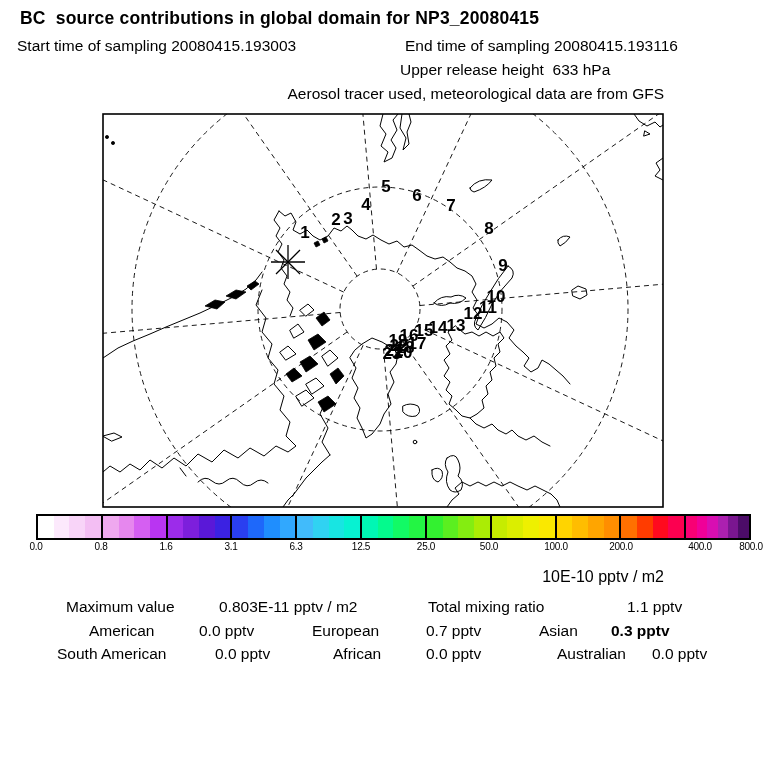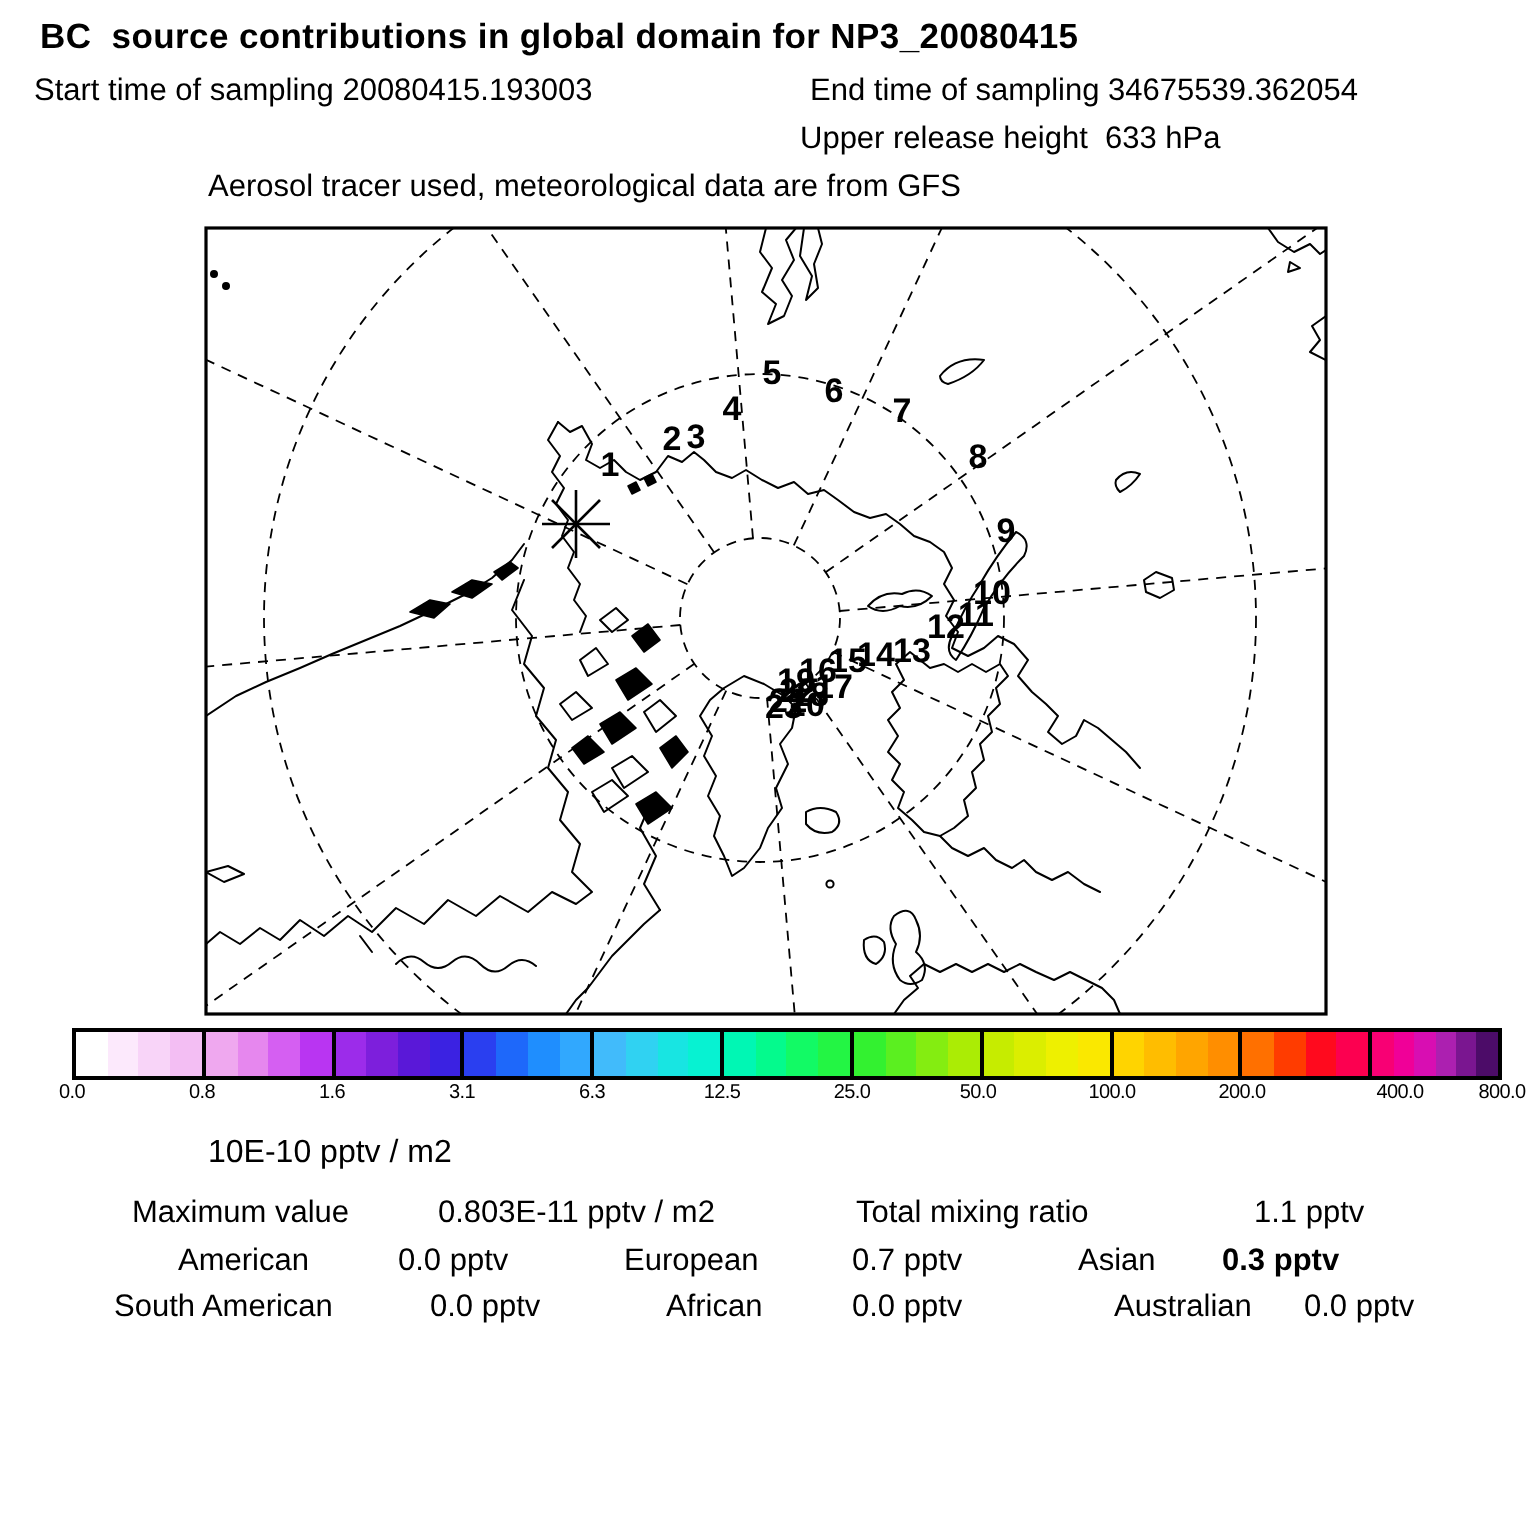--- a/index.html
+++ b/index.html
@@ -3,21 +3,21 @@
 <meta charset="utf-8">
 <style>
   html,body{margin:0;padding:0;background:#ffffff;}
   #canvas{
     position:relative;width:768px;height:768px;background:#ffffff;overflow:hidden;
     font-family:"Liberation Sans","DejaVu Sans",sans-serif;color:#000;border-radius:17px;
   }
   .abs{position:absolute;white-space:pre;}
   .title{font-size:17.5px;font-weight:bold;letter-spacing:.2px;}
   .sub{font-size:15.5px;font-weight:500;}
-  .center{text-align:left;}
+  .center{text-align:right;}
   
   #map-svg{position:absolute;left:0;top:0;}
   .coast{fill:none;stroke:#000;stroke-width:1;stroke-linejoin:round;stroke-linecap:round;}
   .coast-fill{fill:#000;stroke:#000;stroke-width:.8;stroke-linejoin:round;}
   .grat{fill:none;stroke:#000;stroke-width:.9;stroke-dasharray:5 4;}
   .frame{fill:none;stroke:#000;stroke-width:1.6;}
   .traj-num{font-family:"Liberation Sans","DejaVu Sans",sans-serif;font-size:17px;font-weight:bold;fill:#000;}
   .star{stroke:#000;stroke-width:1.3;}
   
   #colorbar-bar{
@@ -34,21 +34,21 @@
   .unit{font-size:16px;font-weight:500;}
   .stat{font-size:15.5px;font-weight:500;}
 </style>
 </head>
 <body>
 
 <div id="canvas">
 
   <div class="abs title" style="left:20px;top:8px;">BC  source contributions in global domain for NP3_20080415</div>
   <div class="abs sub" style="left:17px;top:37px;">Start time of sampling 20080415.193003</div>
-  <div class="abs sub" style="left:405px;top:37px;">End time of sampling 34675539.362054</div>
+  <div class="abs sub" style="left:405px;top:37px;">End time of sampling 20080415.193116</div>
   <div class="abs sub" style="left:400px;top:61px;">Upper release height  633 hPa</div>
   <div class="abs sub center" style="left:104px;top:85px;width:560px;">Aerosol tracer used, meteorological data are from GFS</div>
 
   <svg id="map-svg" width="768" height="768" viewBox="0 0 768 768">
     <defs>
       <clipPath id="mapclip">
           <rect x="103" y="114" width="560" height="393"></rect>
         </clipPath>
     </defs>
 

